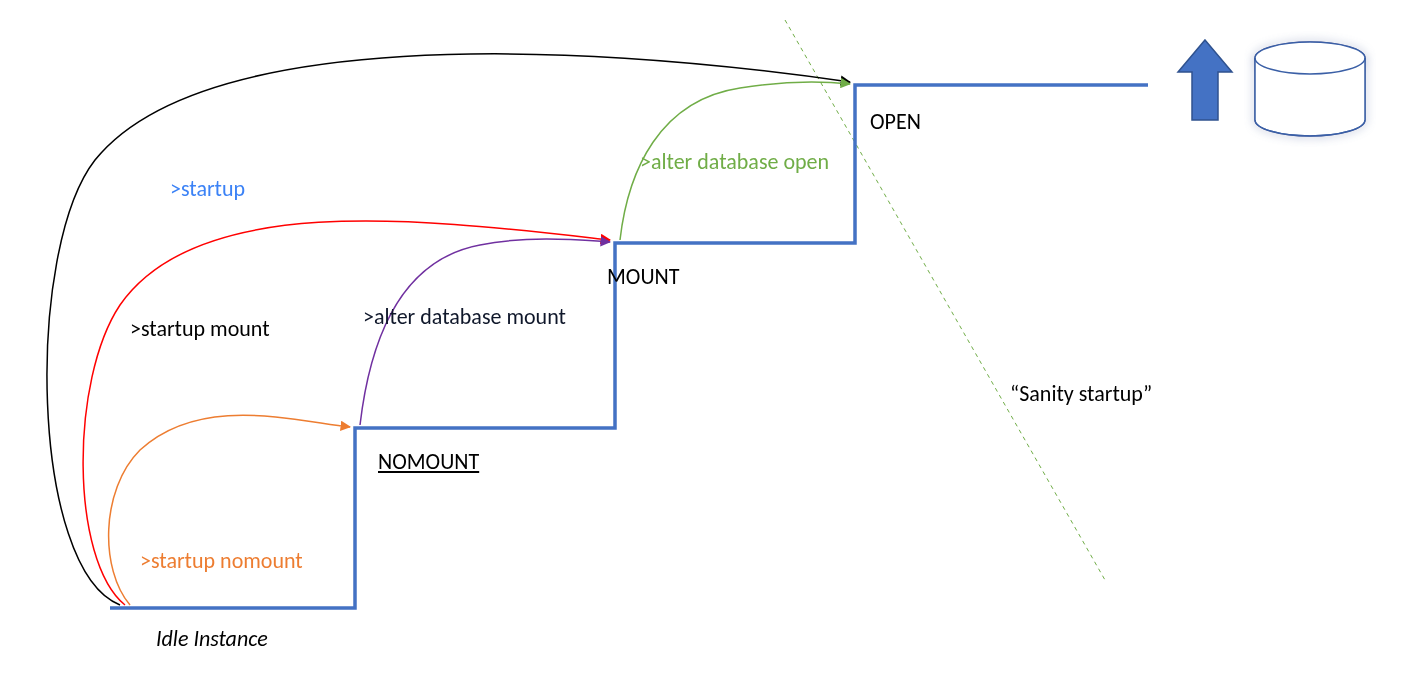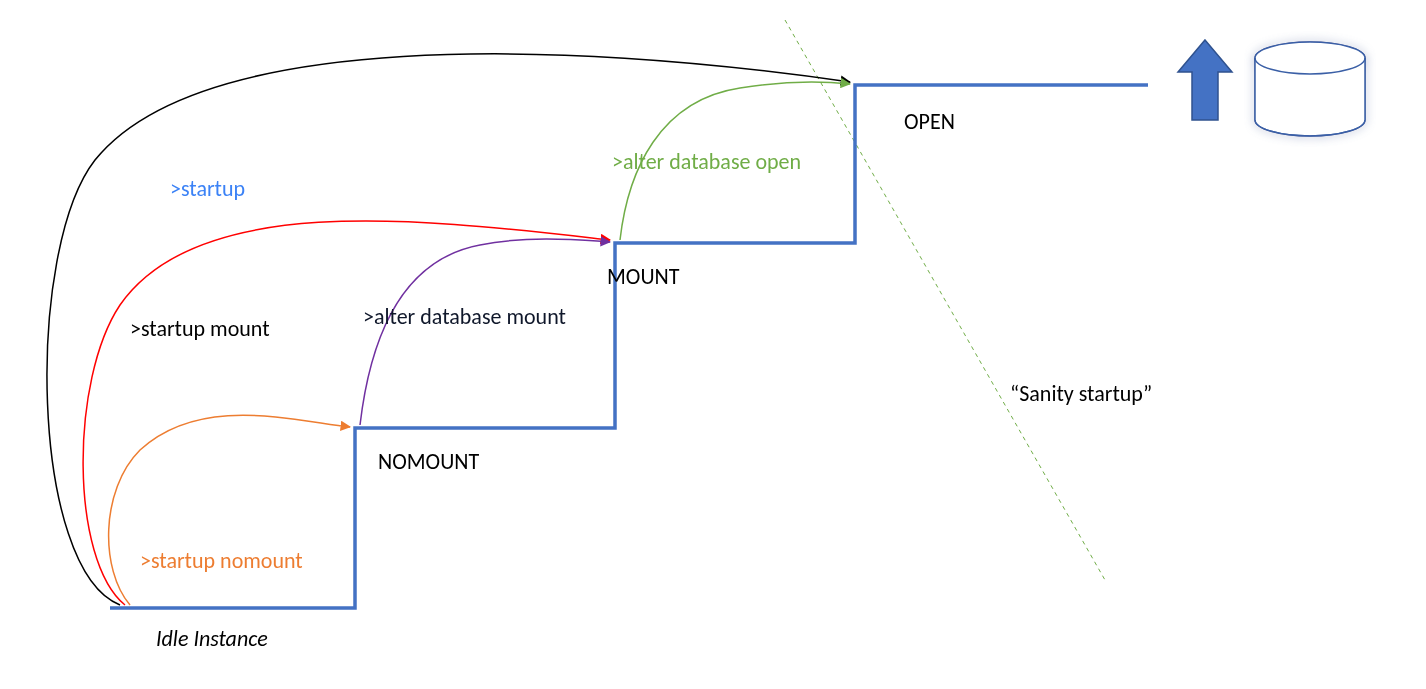--- a/index.html
+++ b/index.html
@@ -73,24 +73,24 @@
     <line x1="1255" y1="58" x2="1255" y2="120" stroke="#3A5FA6" stroke-width="1.5"></line>
     <line x1="1365" y1="58" x2="1365" y2="120" stroke="#3A5FA6" stroke-width="1.5"></line>
   </g>
 
   <g>
     <path d="M 1205 50 L 1225 50 L 1225 110 L 1185 110 L 1185 50 L 1165 50 L 1205 50 Z" fill="none"></path>
     <path d="M 1205 40 L 1232 72 L 1218 72 L 1218 120 L 1192 120 L 1192 72 L 1178 72 Z" fill="#4472C4" stroke="#2F528F" stroke-width="1.5"></path>
   </g>
 </svg>
 
-<div class="label" style="left:904px; top:108px;">OPEN</div>
+<div class="label" style="left:870px; top:108px;">OPEN</div>
 <div class="label" style="left:607px; top:263px;">MOUNT</div>
-<div class="label" style="left:378px; top:448px;">NOMOUNT</div>
+<div class="label" style="left:378px; top:448px;text-decoration:underline;">NOMOUNT</div>
 <div class="label" style="left:156px; top:625px;font-style:italic;">Idle Instance</div>
 
 <div class="label" style="left:170px; top:175px; color:#3b82f6;">&gt;startup</div>
 <div class="label" style="left:130px; top:315px; color:#000000;">&gt;startup mount</div>
 <div class="label" style="left:140px; top:547px; color:#ED7D31;">&gt;startup nomount</div>
 <div class="label" style="left:363px; top:303px; color:#0f172a;">&gt;alter database mount</div>
-<div class="label" style="left:612px; top:148px; color:#70AD47;">&gt;alter database open</div>
+<div class="label" style="left:640px; top:148px; color:#70AD47;">&gt;alter database open</div>
 
 <div class="label" style="left:1010px; top:380px;">“Sanity startup”</div>
 
 </body></html>

